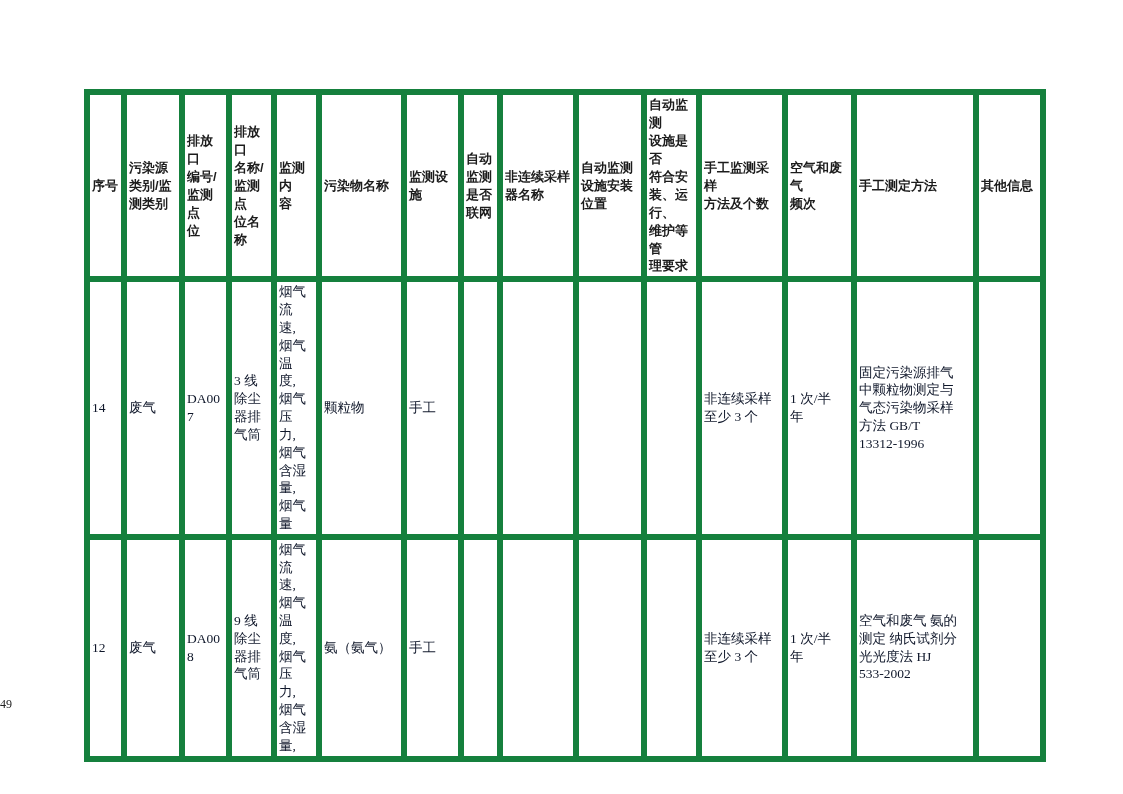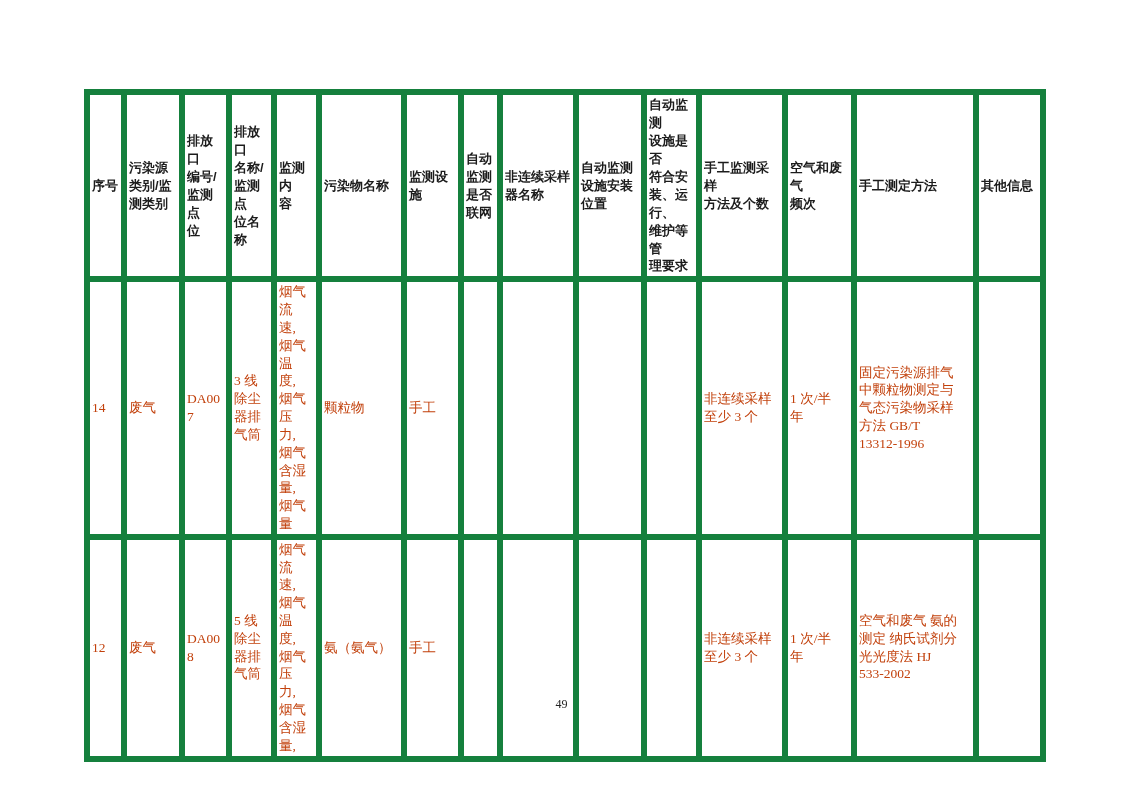--- a/index.html
+++ b/index.html
@@ -36,30 +36,29 @@
     font-weight: bold;
     font-size: 13px;
     line-height: 1.38;
     color: #1c1c1c;
   }
   td {
     font-family: "Liberation Serif", "DejaVu Serif", serif;
     font-weight: normal;
     font-size: 13.5px;
     line-height: 1.32;
-    color: #c2410c;
+    color: #0f172a;
   }
   tr.header-row  { height: 115px; }
   tr.data-row-1  { height: 255px; }
   tr.data-row-2  { height: 220px; }
   .page-number {
     position: absolute;
     left: 0; top: 697px;
     width: 1123px;
-    text-align: center;
     font-family: "Liberation Serif", "DejaVu Serif", serif;
     font-size: 12px;
     color: #222222;
   }
 </style>
 </head>
 <body>
 
 <div class="page">
 
@@ -161,21 +160,21 @@
 气态污染物采样
 方法 GB/T
 13312-1996</td>
         <td></td>
       </tr>
       <tr class="data-row-2">
         <td>12</td>
         <td>废气</td>
         <td>DA00
 8</td>
-        <td>5 线
+        <td>9 线
 除尘
 器排
 气筒</td>
         <td>烟气
 流
 速,
 烟气
 温
 度,
 烟气

